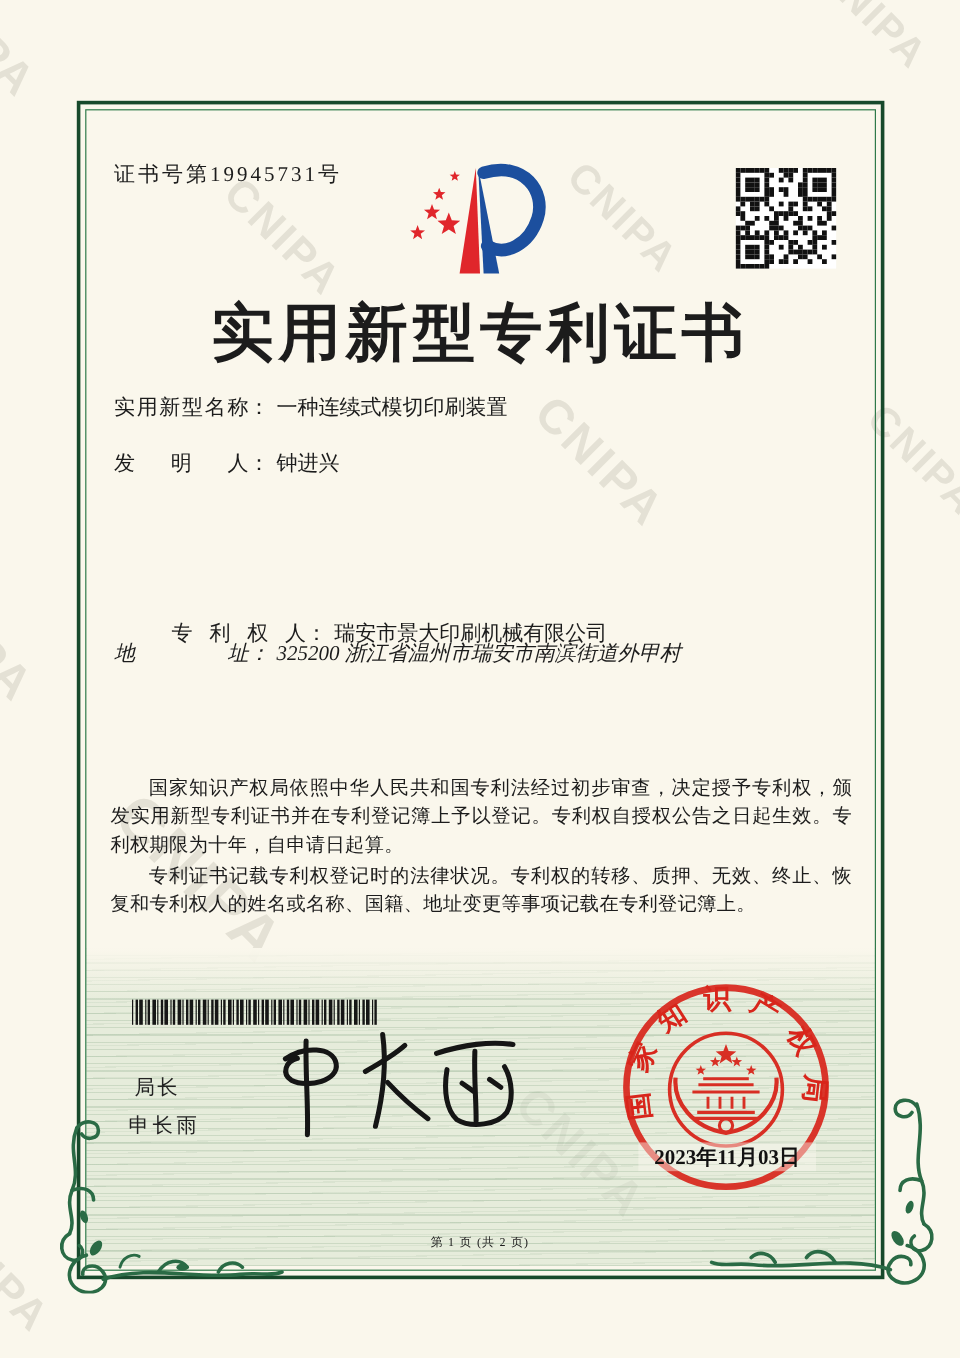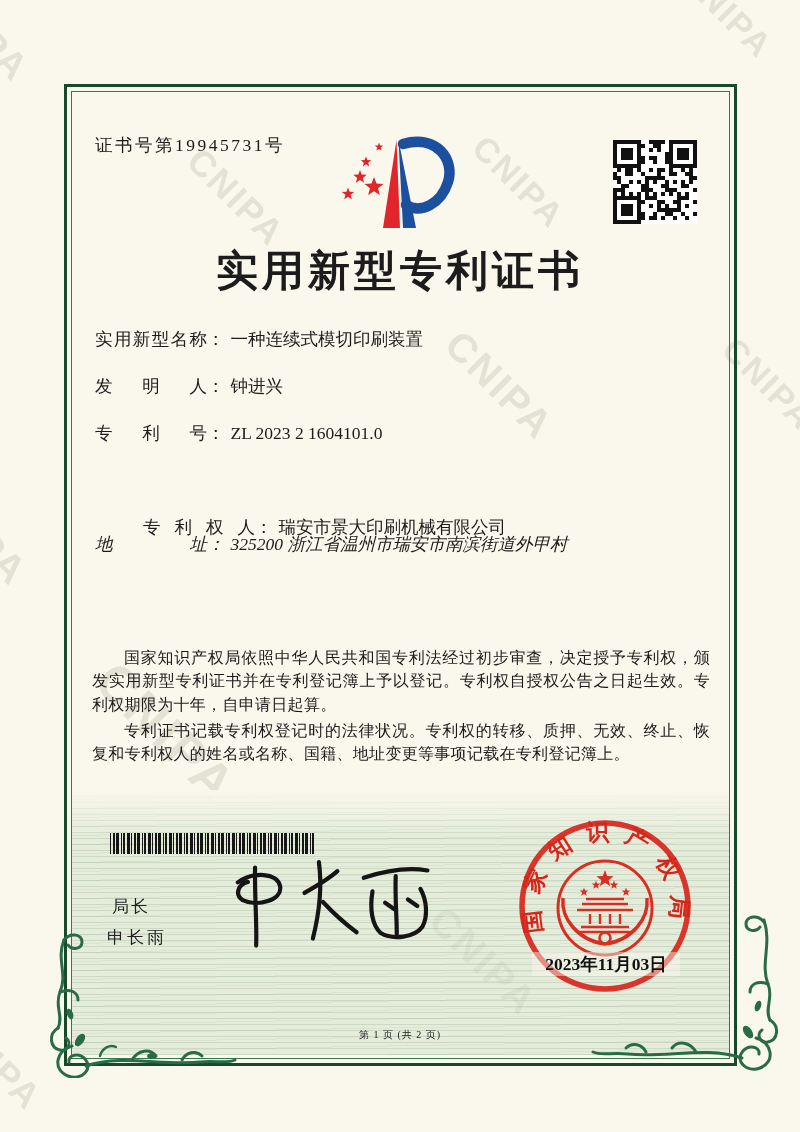--- a/index.html
+++ b/index.html
@@ -35,21 +35,21 @@
 
   .corner{position:absolute;pointer-events:none;}
   .corner-bl{left:40px;top:928px;}
   .corner-br{left:588px;top:915px;transform:scaleX(-1);}
 
   .cert-no{position:absolute;left:95px;top:133px;font-size:17.5px;letter-spacing:2.5px;}
   .logo{position:absolute;left:337px;top:128px;}
   .qr{position:absolute;left:613px;top:140px;}
 
   .title{position:absolute;left:0;top:243px;width:100%;text-align:center;
-         font-size:42px;font-weight:bold;letter-spacing:4px;}
+         font-size:52px;font-weight:bold;letter-spacing:4px;}
 
   .field-row{position:absolute;left:95px;font-size:17.5px;white-space:nowrap;}
   .flabel{display:inline-block;width:112px;text-align:justify;text-align-last:justify;-moz-text-align-last:justify;vertical-align:bottom;}
   .flabel.narrow{width:82px;}
   .fcolon{margin:0 6px 0 0;}
   .r1{top:327px;} .r2{top:374px;} .r3{top:421px;} .r4{top:468px;} .r5{top:515px;margin-left:48px;} .r6{top:532px;font-style:italic;} .r7{top:609px;}
   .pair2{position:absolute;left:253px;top:0;}
 
   .para{position:absolute;left:92px;width:618px;font-size:16px;line-height:1.46;
         text-indent:2em;text-align:justify;letter-spacing:.3px;}
@@ -366,23 +366,20 @@
     </svg>
 
   <div class="title">实用新型专利证书</div>
 
   <div class="field-row r1">
     <span class="flabel">实用新型名称</span><span class="fcolon">：</span><span class="fvalue">一种连续式模切印刷装置</span>
   </div>
   <div class="field-row r2">
     <span class="flabel">发明人</span><span class="fcolon">：</span><span class="fvalue">钟进兴</span>
   </div>
-  <div class="field-row r3">
-    <span class="flabel">专利号</span><span class="fcolon">：</span><span class="fvalue">ZL 2023 2 1604101.0</span>
-  </div>
   <div class="field-row r5">
     <span class="flabel">专利权人</span><span class="fcolon">：</span><span class="fvalue">瑞安市景大印刷机械有限公司</span>
   </div>
   <div class="field-row r6">
     <span class="flabel">地址</span><span class="fcolon">：</span><span class="fvalue">325200 浙江省温州市瑞安市南滨街道外甲村</span>
   </div>
 
   <div class="para para2">专利证书记载专利权登记时的法律状况。专利权的转移、质押、无效、终止、恢复和专利权人的姓名或名称、国籍、地址变更等事项记载在专利登记簿上。</div>
   <div class="para para1">国家知识产权局依照中华人民共和国专利法经过初步审查，决定授予专利权，颁发实用新型专利证书并在专利登记簿上予以登记。专利权自授权公告之日起生效。专利权期限为十年，自申请日起算。</div>
 

